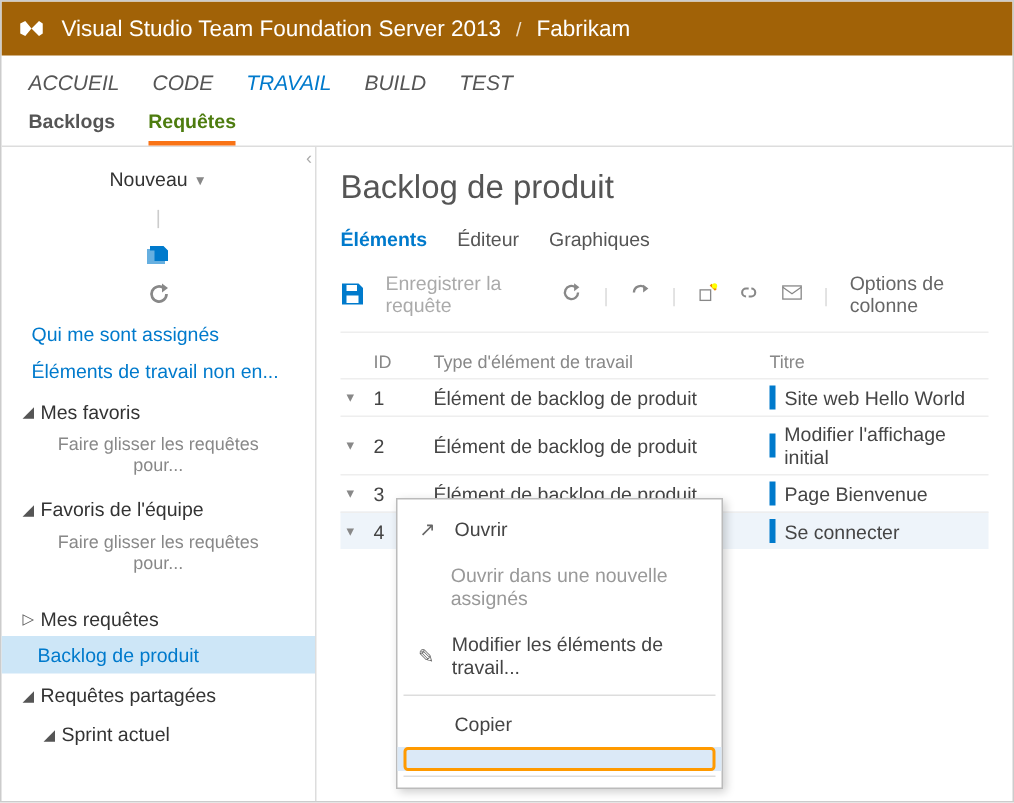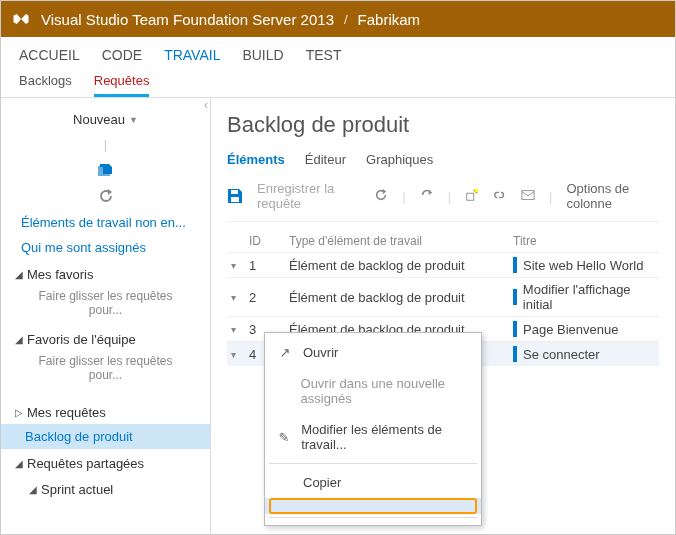--- a/index.html
+++ b/index.html
@@ -3,25 +3,25 @@
 <meta charset="utf-8">
 <style>
   * { box-sizing: border-box; margin: 0; padding: 0; font-family: "Segoe UI", Tahoma, sans-serif; }
   body { width: 676px; height: 535px; background: #fff; font-size: 13px; color: #333; overflow: hidden; border: 1px solid #ccc; }
   .header { background: #a16207; color: #fff; height: 36px; display: flex; align-items: center; padding: 0 10px; gap: 10px; }
   .header .logo { width: 20px; height: 20px; display: inline-flex; align-items: center; justify-content: center; }
   .header .title { font-size: 15px; }
   .header .sep { opacity: .8; }
   .header .project { font-size: 15px; }
   .tabs1 { display: flex; gap: 22px; padding: 10px 18px 4px; font-size: 14px; color: #555; }
-  .tabs1 .tab { cursor: pointer; }
+  .tabs1 .tab { cursor: pointer; font-style: italic; }
   .tabs1 .tab.active { color: #007ACC; }
-  .tabs2 { display: flex; gap: 22px; padding: 6px 18px 0; font-size: 13px; color: #555; }
+  .tabs2 { display: flex; gap: 22px; padding: 6px 18px 0; font-size: 13px; color: #555; font-weight: bold; }
   .tabs2 .tab { cursor: pointer; padding-bottom: 6px; }
-  .tabs2 .tab.active { color: #b91c1c; border-bottom: 3px solid #0ea5e9; }
+  .tabs2 .tab.active { color: #4d7c0f; border-bottom: 3px solid #f97316; }
   .tabs-sep { border-bottom: 1px solid #ddd; }
   .main { display: flex; height: calc(100% - 94px); }
   .sidebar { width: 210px; border-right: 1px solid #ddd; padding: 8px 0 0 0; position: relative; }
   .handle { position: absolute; right: 2px; top: 0; color: #aaa; font-size: 12px; }
   .sb-row { display: flex; align-items: center; gap: 10px; padding: 6px 12px; flex-direction: column; }
   .sb-new { color: #333; display: flex; align-items: center; gap: 4px; }
   .sb-icon { width: 16px; height: 16px; color: #888; }
   .sb-icon.blue { color: #007ACC; }
   .sb-link { color: #007ACC; padding: 5px 20px; display: block; cursor: pointer; }
   .sb-head { color: #333; padding: 7px 14px 4px; font-size: 13px; display: flex; align-items: center; gap: 4px; }
@@ -96,22 +96,22 @@
             <path fill="#007ACC" d="M0 4h9l3 3v7H0z" opacity=".6"></path>
           </svg>
       </span>
       <span class="sb-icon">
         <svg viewBox="0 0 16 16" width="16" height="16">
             <path fill="none" stroke="#888" stroke-width="1.8" d="M13 8a5 5 0 1 1-2-4"></path>
             <path fill="#888" d="M10 1l4 3-4 3z"></path>
           </svg>
       </span>
     </div>
+    <a class="sb-link">Qui me sont assignés</a>
     <a class="sb-link">Éléments de travail non en...</a>
-    <a class="sb-link">Qui me sont assignés</a>
     <div class="sb-head">
         <span class="caret">◢</span>
         <span>Mes favoris</span>
       </div>
     <div class="sb-hint">Faire glisser les requêtes pour...</div>
     <div class="sb-head">
         <span class="caret">◢</span>
         <span>Favoris de l'équipe</span>
       </div>
     <div class="sb-hint">Faire glisser les requêtes pour...</div>

